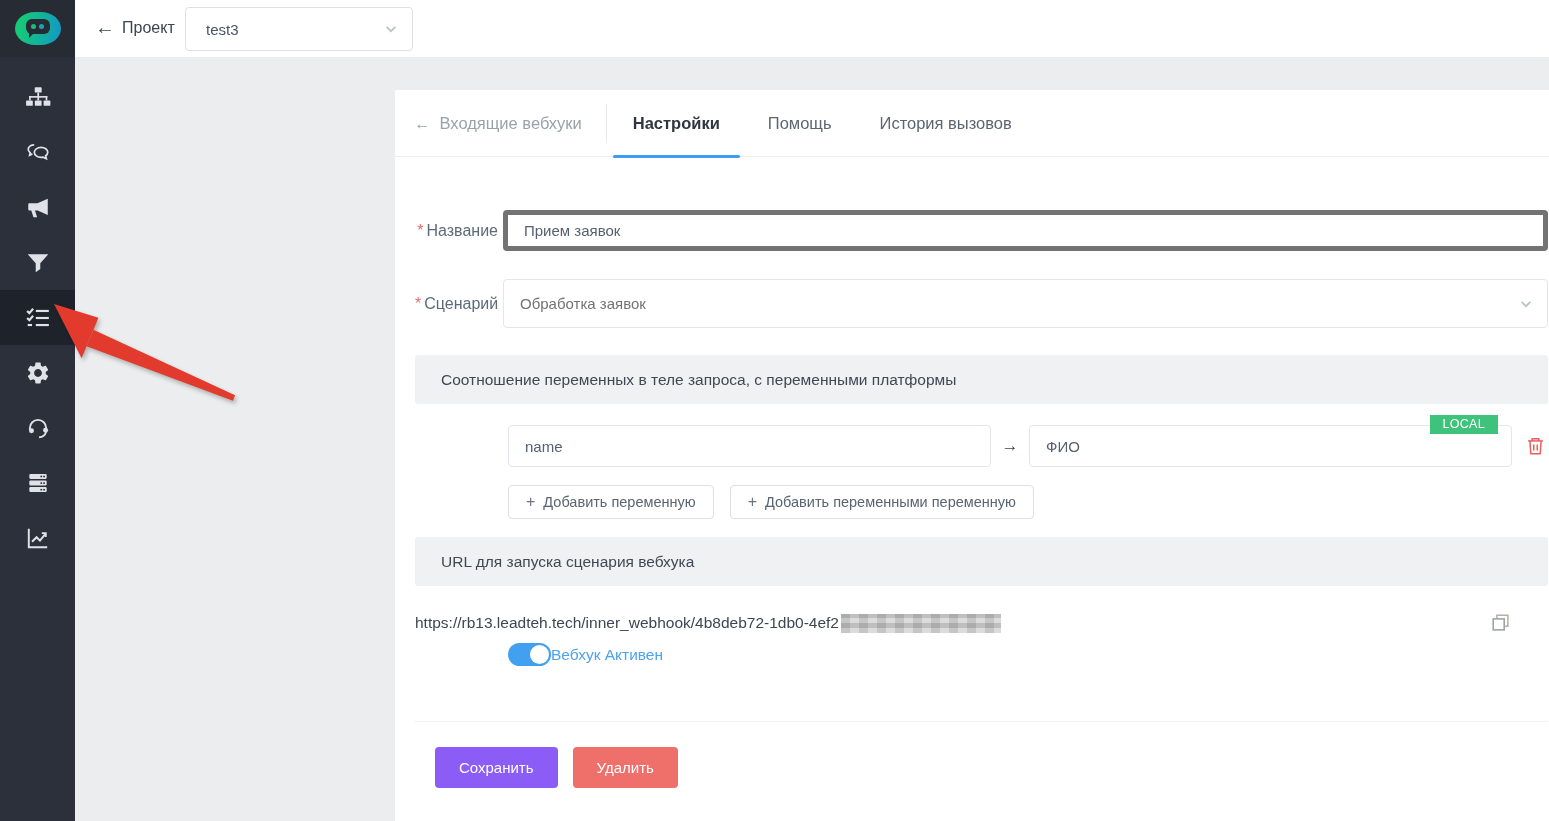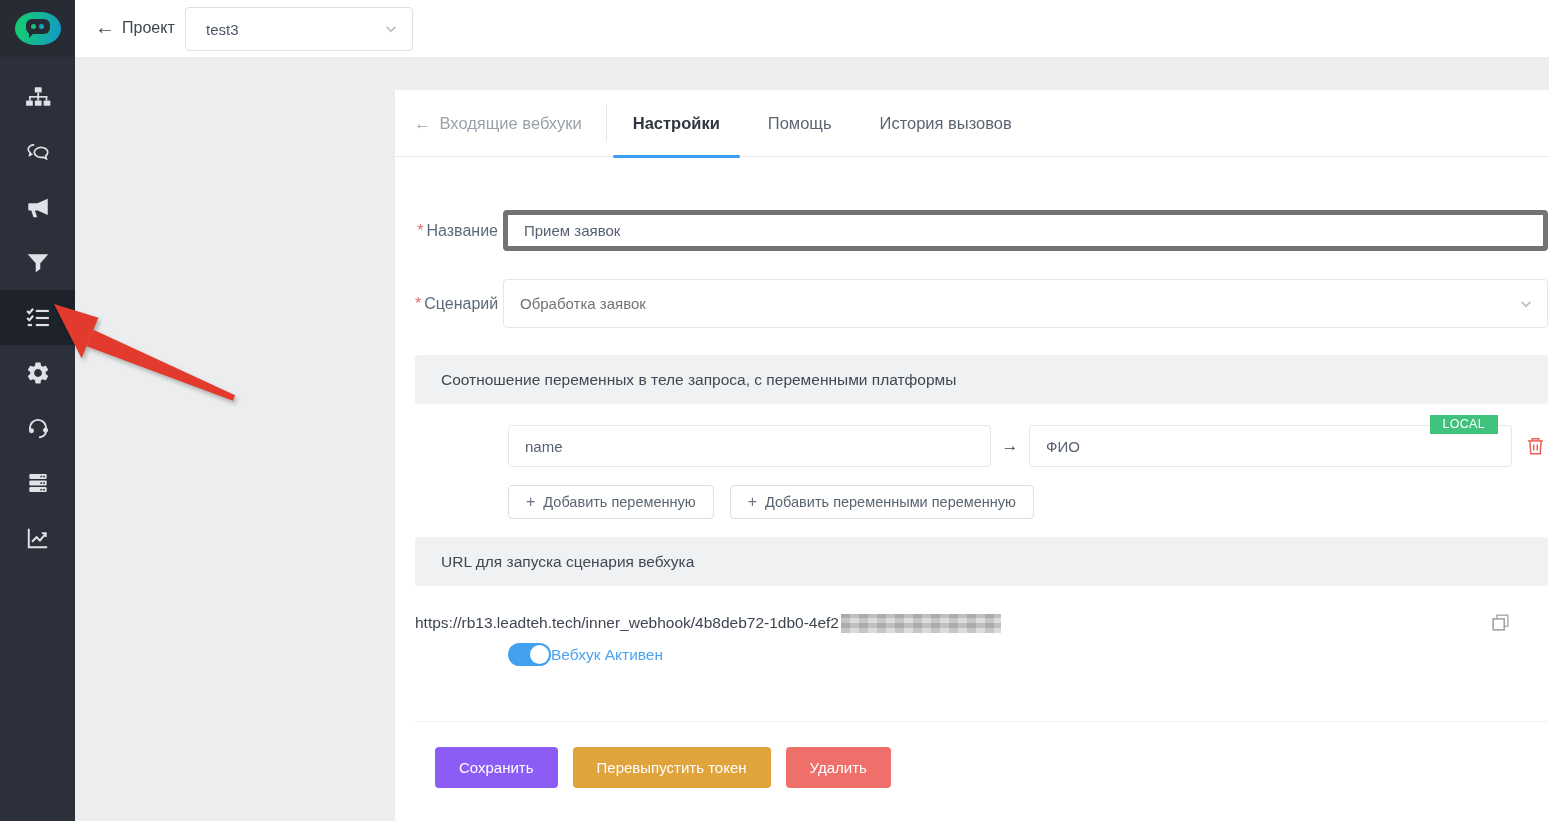--- a/index.html
+++ b/index.html
@@ -281,18 +281,17 @@
       <div class="toggle">
         <div class="toggle-knob"></div>
       </div>
       <div class="toggle-label">Вебхук Активен</div>
     </div>
 
     <div class="footer-divider"></div>
 
     <div class="btn-row">
       <button class="btn save">Сохранить</button>
-      <button class="btn token">Перевыпустить токен</button>
       <button class="btn delete">Удалить</button>
     </div>
 
   </div>
 </div>
 
 </body></html>

